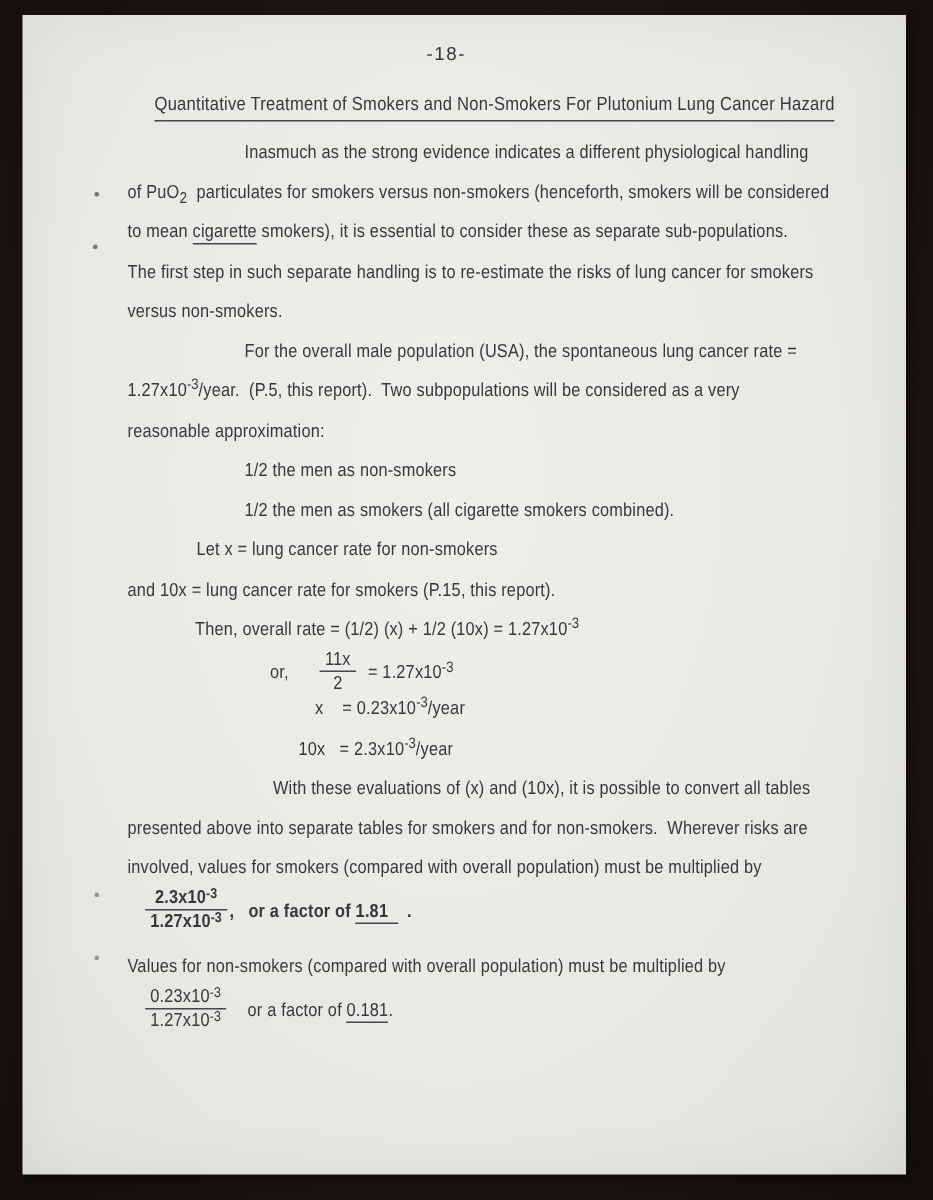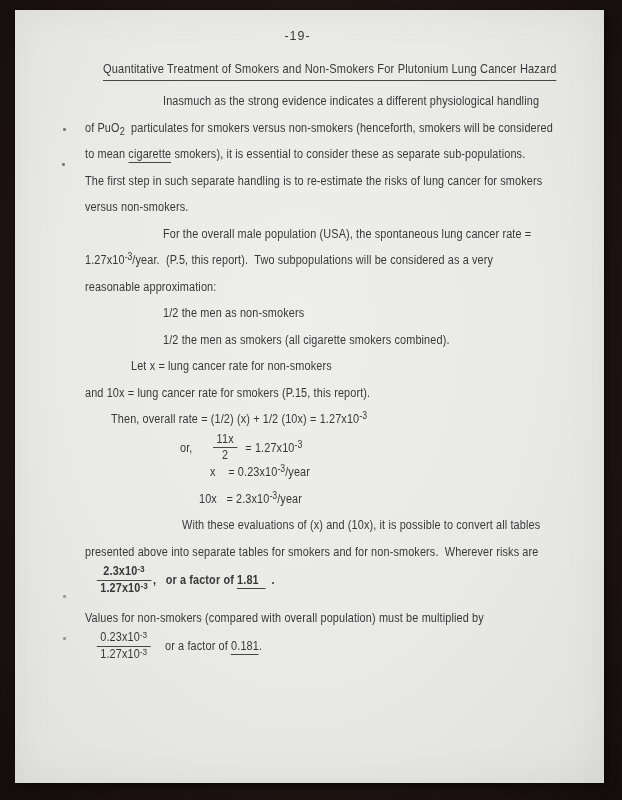--- a/index.html
+++ b/index.html
@@ -65,41 +65,42 @@
     position: absolute; width: 2.5px; height: 2.5px;
     border-radius: 50%; background: rgba(60,58,56,0.65);
   }
 </style>
 </head>
 <body>
 
 <div class="backdrop"></div>
 
 <div class="paper">
-  <div class="pageno">-19-</div>
+  <div class="pageno">-18-</div>
   <div class="doc-title">Quantitative Treatment of Smokers and Non-Smokers For Plutonium Lung Cancer Hazard</div>
   <div class="body-text">
       <div class="line" style="margin-left: 78px;"><span class="ls"><span>Inasmuch as the strong evidence indicates a different physiological handling</span></span></div>
       <div class="line"><span class="ls"><span>of PuO</span><sub>2</sub><span>  particulates for smokers versus non-smokers (henceforth, smokers will be considered</span></span></div>
       <div class="line"><span class="ls"><span>to mean </span><span class="u">cigarette</span><span> smokers), it is essential to consider these as separate sub-populations.</span></span></div>
       <div class="line"><span class="ls"><span>The first step in such separate handling is to re-estimate the risks of lung cancer for smokers</span></span></div>
       <div class="line"><span class="ls"><span>versus non-smokers.</span></span></div>
       <div class="line" style="margin-left: 78px;"><span class="ls"><span>For the overall male population (USA), the spontaneous lung cancer rate =</span></span></div>
       <div class="line"><span class="ls"><span>1.27x10</span><sup>-3</sup><span>/year.  (P.5, this report).  Two subpopulations will be considered as a very</span></span></div>
       <div class="line"><span class="ls"><span>reasonable approximation:</span></span></div>
       <div class="line" style="margin-left: 78px;"><span class="ls"><span>1/2 the men as non-smokers</span></span></div>
       <div class="line" style="margin-left: 78px;"><span class="ls"><span>1/2 the men as smokers (all cigarette smokers combined).</span></span></div>
       <div class="line" style="margin-left: 46px;"><span class="ls"><span>Let x = lung cancer rate for non-smokers</span></span></div>
       <div class="line" style=""><span class="ls"><span>and 10x = lung cancer rate for smokers (P.15, this report).</span></span></div>
-      <div class="line" style="margin-left: 26px;"><span class="ls"><span>Then, overall rate = (1/2) (x) + 1/2 (10x) = 1.27x10</span><sup>-3</sup></span></div>
+      <div class="line" style="margin-left: 45px;"><span class="ls"><span>Then, overall rate = (1/2) (x) + 1/2 (10x) = 1.27x10</span><sup>-3</sup></span></div>
       <div class="line" style="margin-left: 95px;"><span class="ls"><span>or,      </span><span class="frac"><span class="num"><span>11x</span></span><span class="den"><span>2</span></span></span><span>  = 1.27x10</span><sup>-3</sup></span></div>
       <div class="line" style="margin-left: 125px;"><span class="ls"><span>x    = 0.23x10</span><sup>-3</sup><span>/year</span></span></div>
       <div class="line" style="margin-left: 114px;"><span class="ls"><span>10x   = 2.3x10</span><sup>-3</sup><span>/year</span></span></div>
       <div class="line" style="margin-left: 97px; text-decoration: underline;"><span class="ls"><span>With these evaluations of (x) and (10x), it is possible to convert all tables</span></span></div>
       <div class="line"><span class="ls"><span>presented above into separate tables for smokers and for non-smokers.  Wherever risks are</span></span></div>
+      <div class="line"><span class="ls"><span>involved, values for smokers (compared with overall population) must be multiplied by</span></span></div>
       <div class="line" style="margin-left: 10px; font-weight: bold;"><span class="ls"><span class="frac"><span class="num"><span>2.3x10</span><sup>-3</sup></span><span class="den"><span>1.27x10</span><sup>-3</sup></span></span><span>,   or a factor of </span><span class="u">1.81  </span><span>  .</span></span></div>
       <div class="line" style="margin-top: 13px;"><span class="ls"><span>Values for non-smokers (compared with overall population) must be multiplied by</span></span></div>
       <div class="line" style="margin-left: 10px;"><span class="ls"><span class="frac"><span class="num"><span>0.23x10</span><sup>-3</sup></span><span class="den"><span>1.27x10</span><sup>-3</sup></span></span><span>    or a factor of </span><span class="u">0.181</span><span>.</span></span></div>
     </div>
 
   <div class="speck" style="left:48px; top:118px;"></div>
   <div class="speck" style="left:47px; top:153px;"></div>
   <div class="speck" style="left:48px; top:585px; opacity:.7;"></div>
   <div class="speck" style="left:48px; top:627px; opacity:.7;"></div>
 </div>

